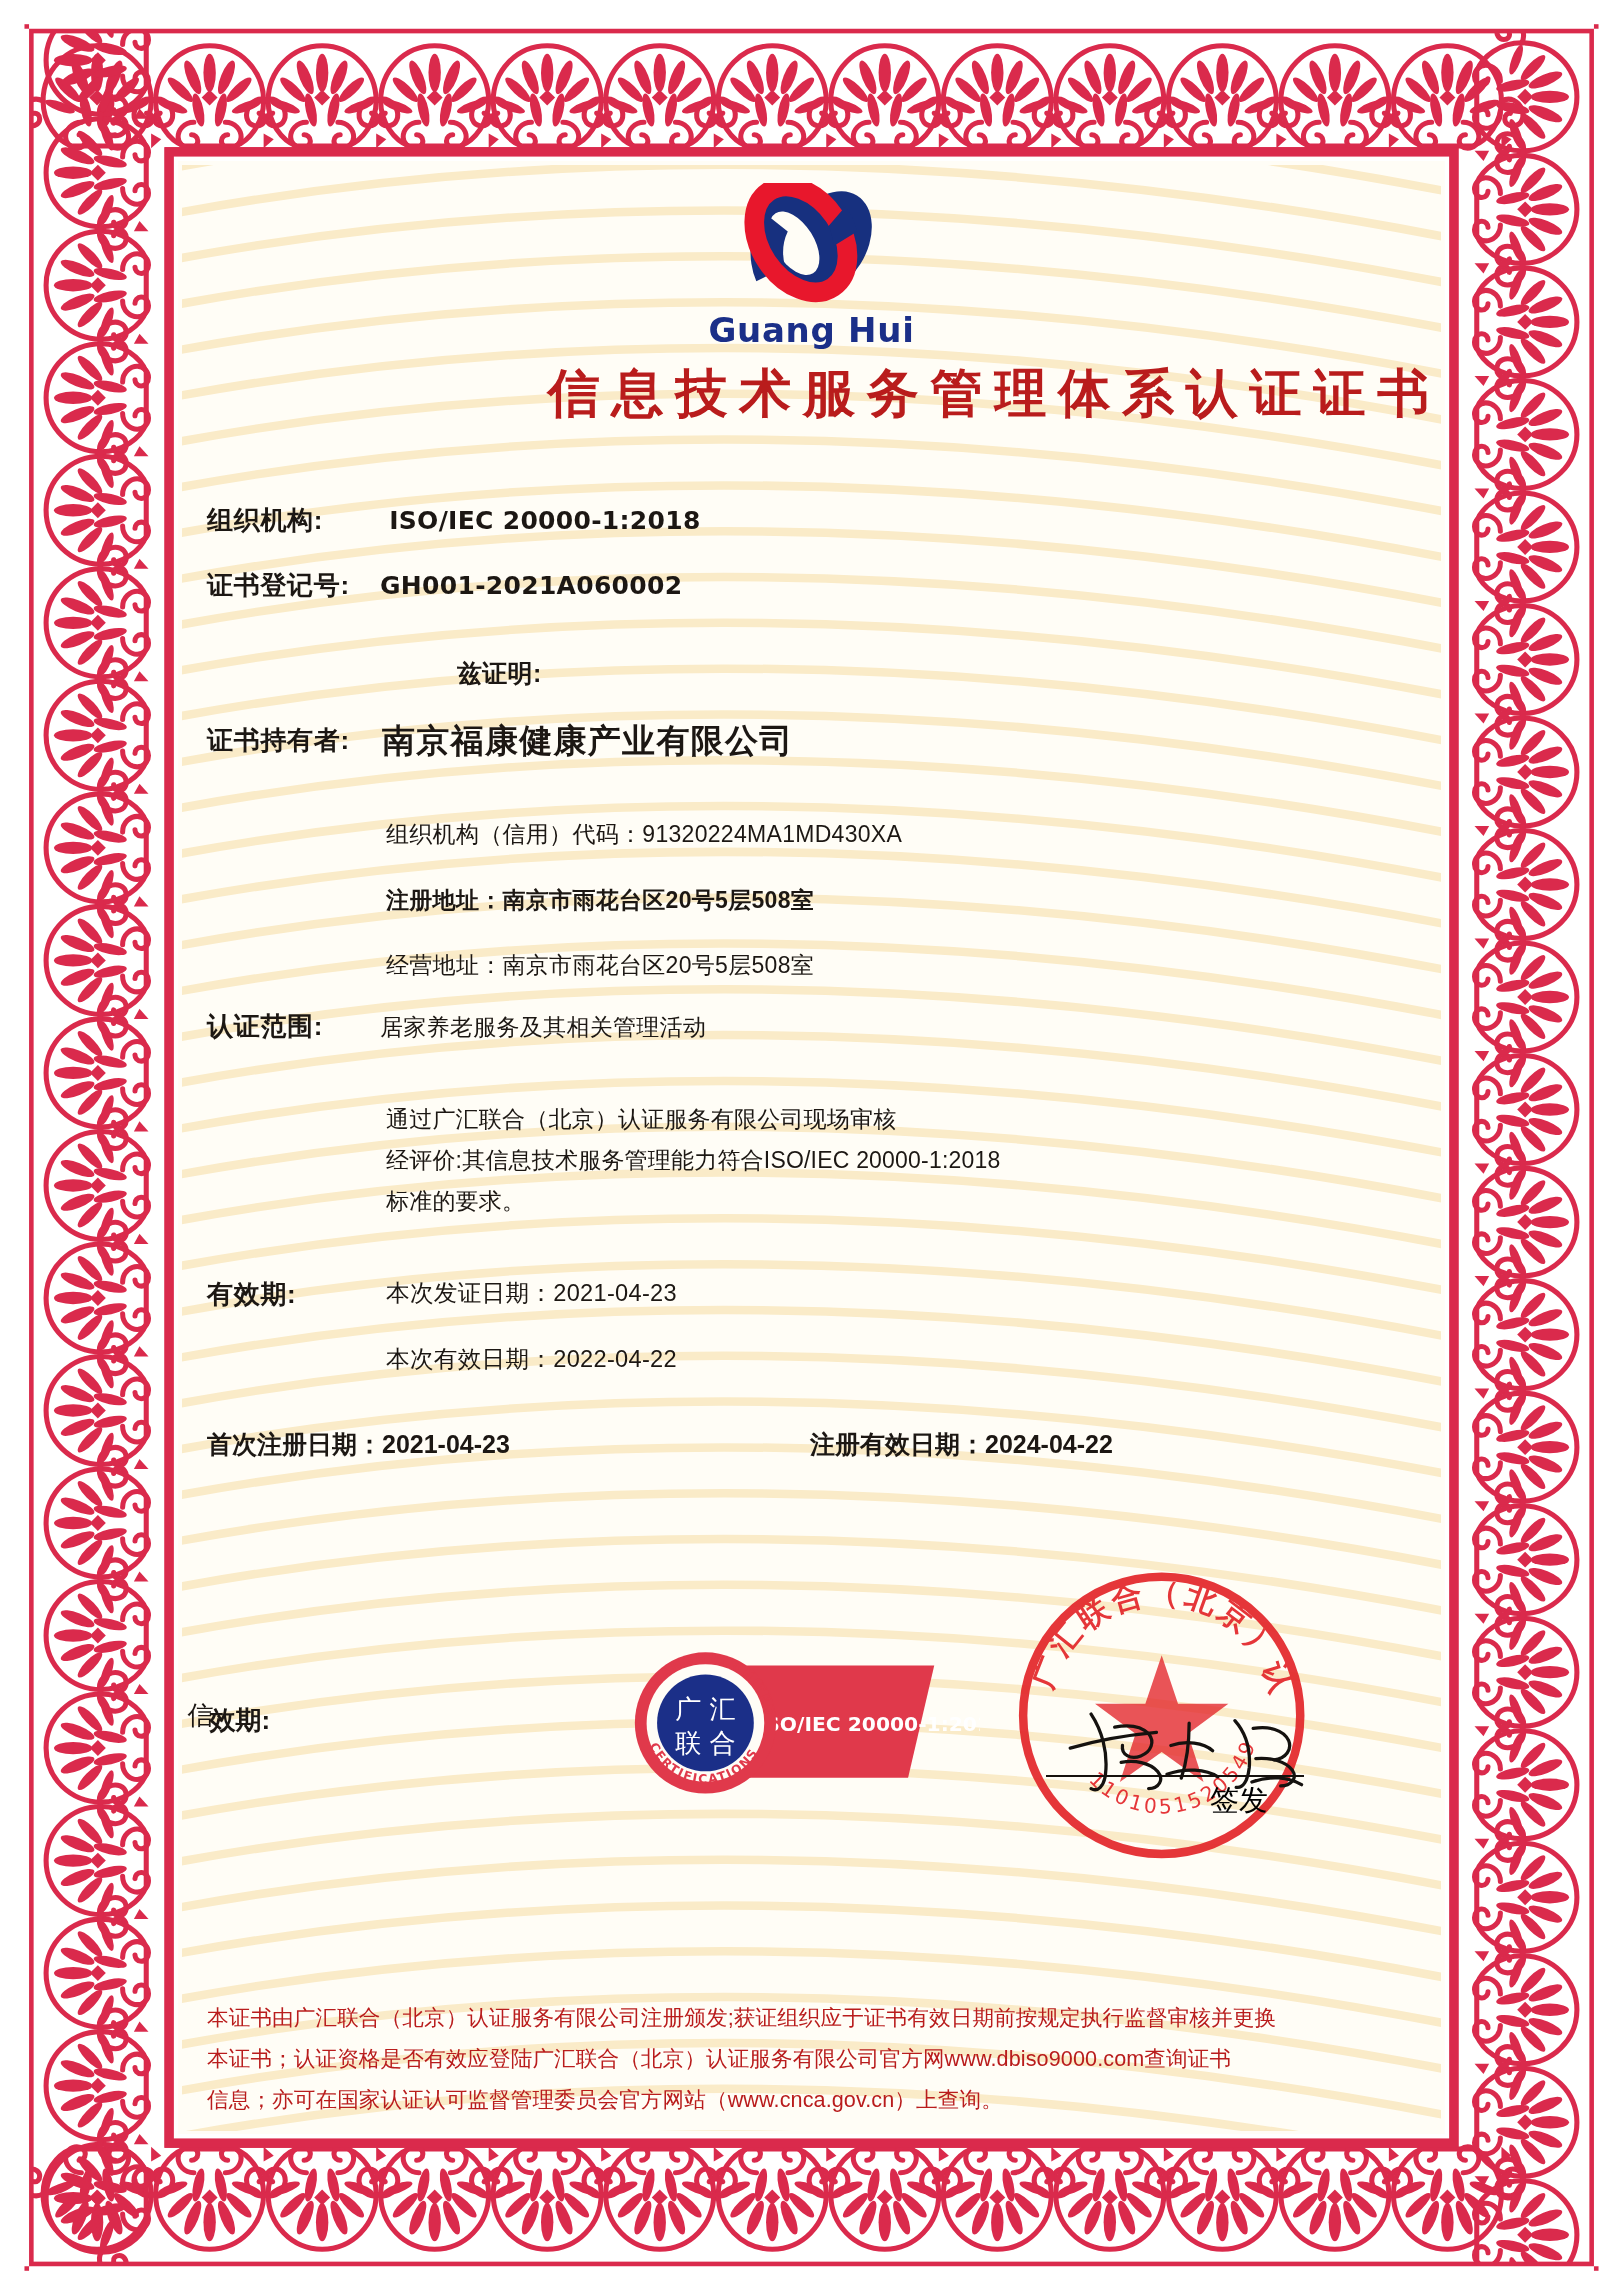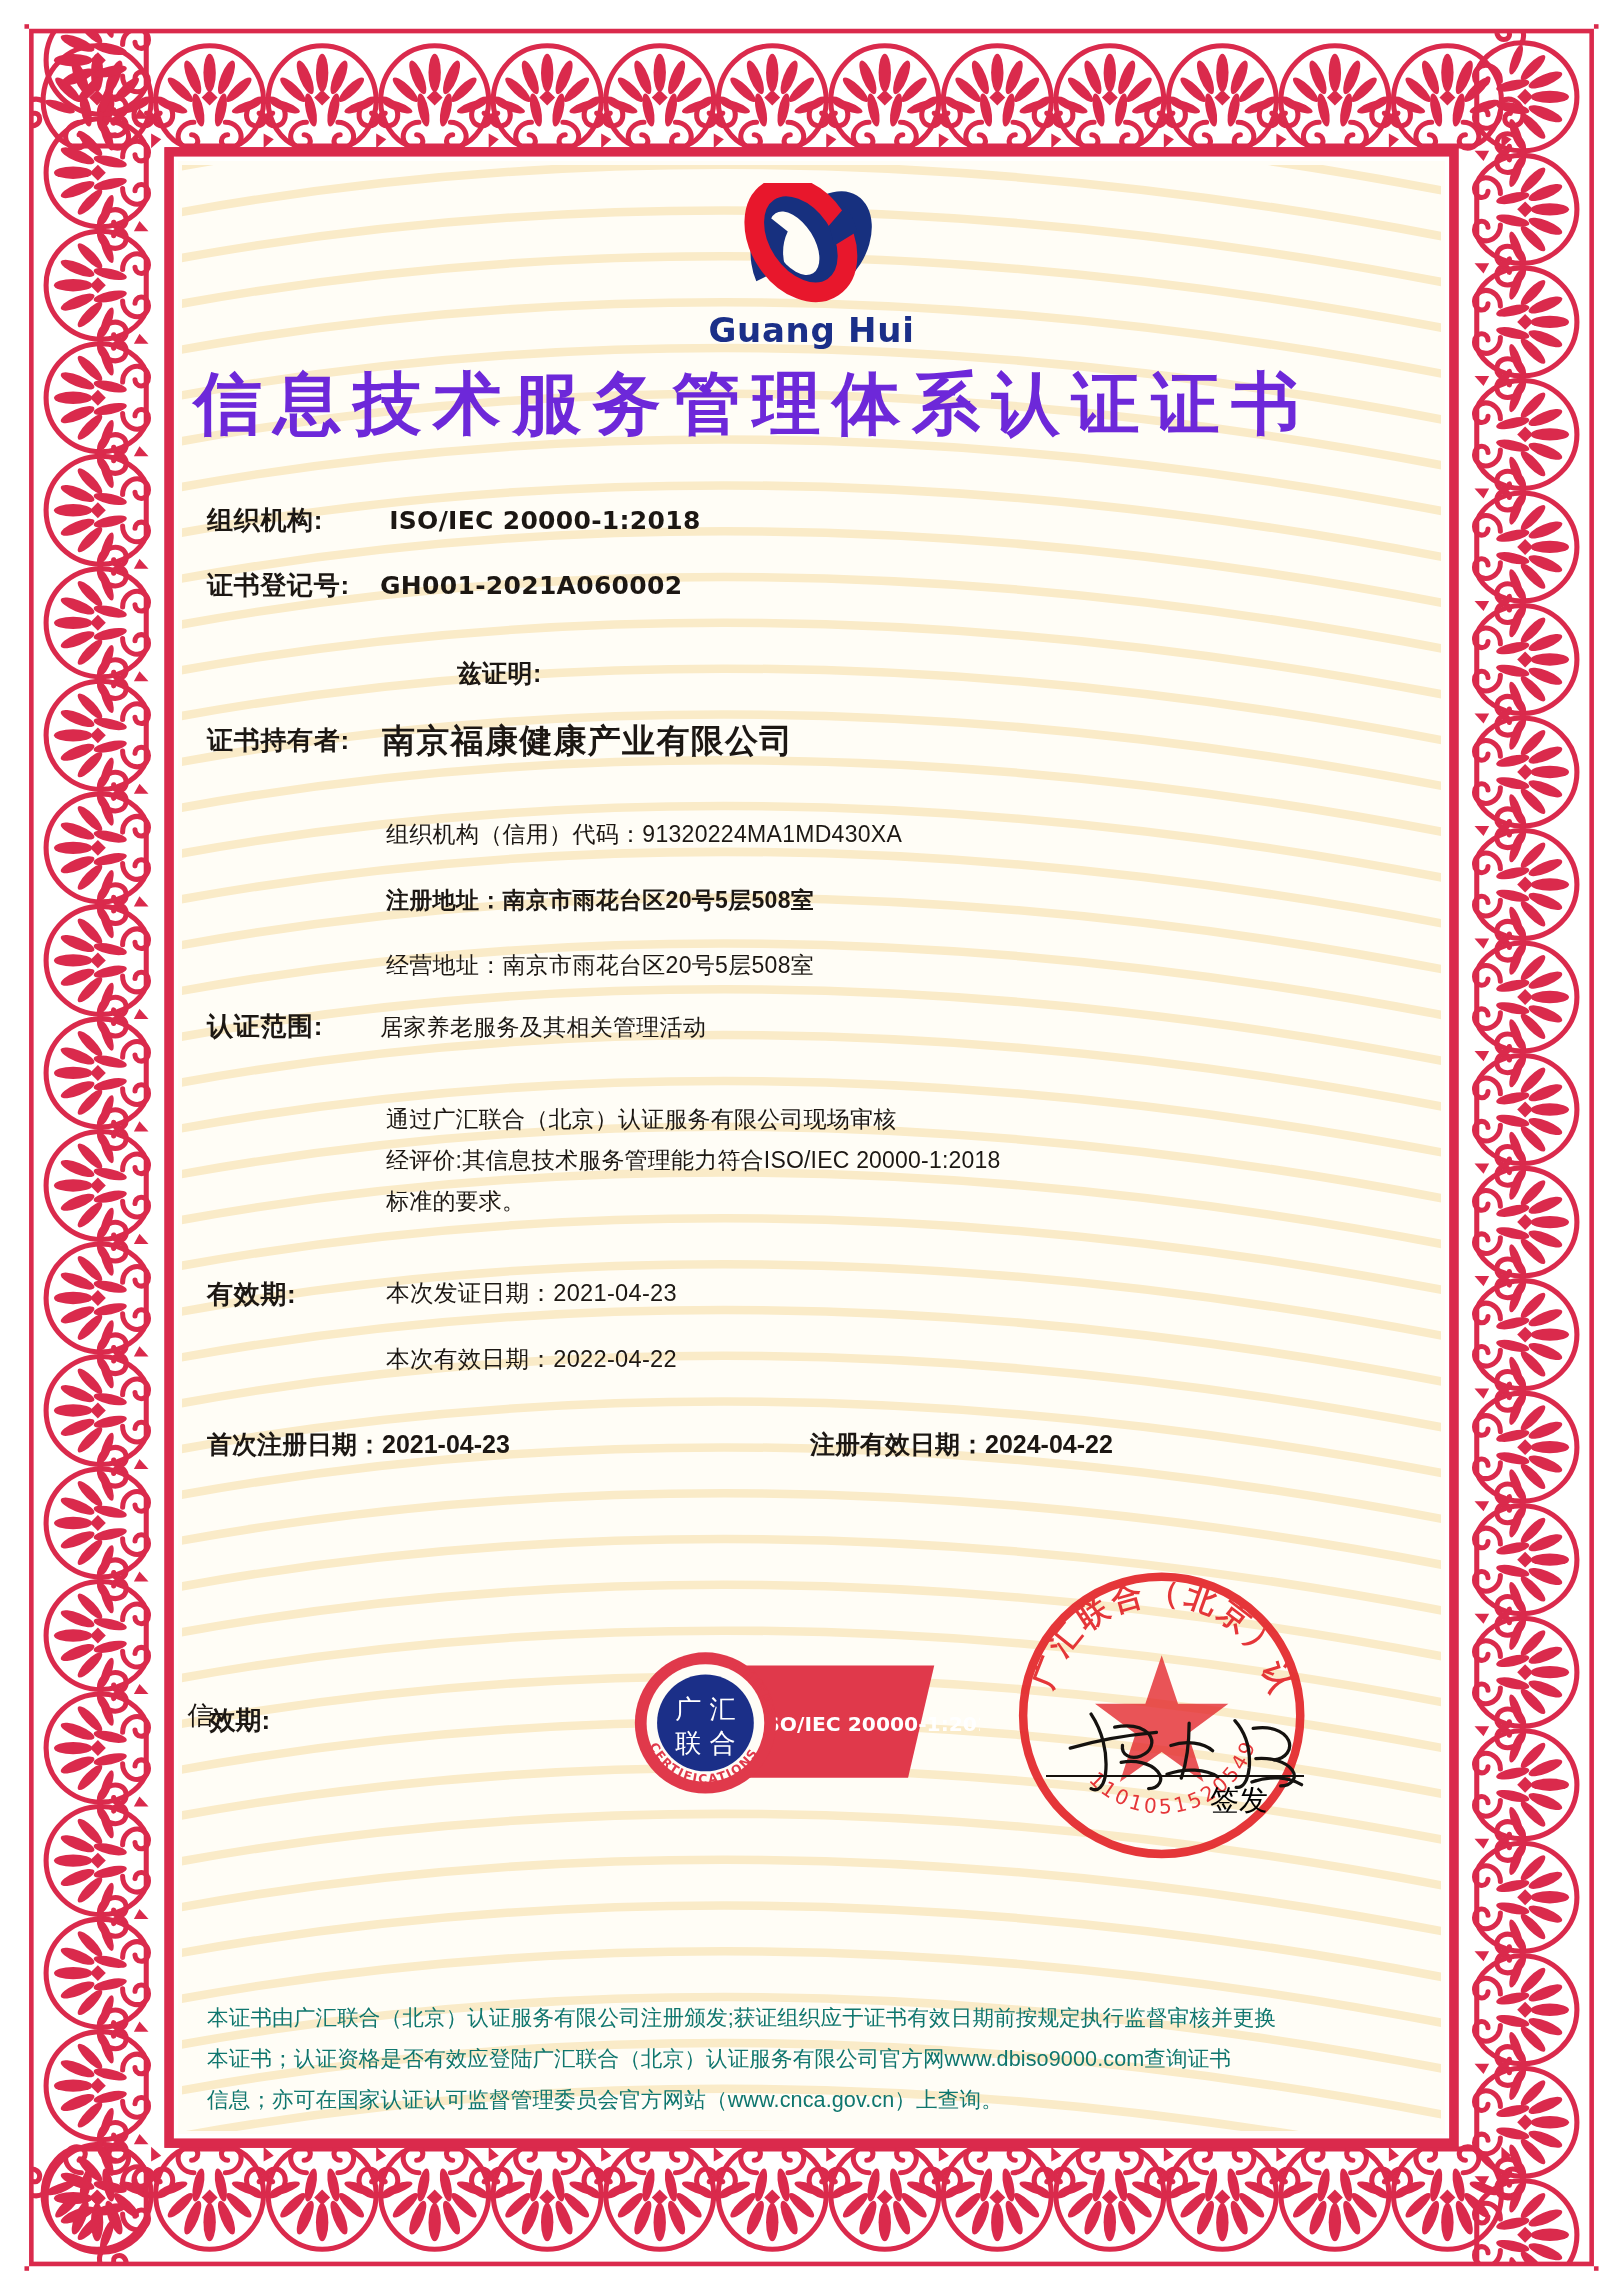--- a/index.html
+++ b/index.html
@@ -68,25 +68,25 @@
     color: #1b2f88;
     letter-spacing: 0.7px;
     font-family: "DejaVu Sans", sans-serif;
   }
 
   
   .cert-title {
     position: absolute;
     left: 0; right: 0;
     top: 194px;
-    text-align: left;
-    font-size: 68px;
+    text-align: right;
+    font-size: 52px;
     font-weight: bold;
     letter-spacing: 11.8px;
-    color: #6d28d9;
+    color: #b91c1c;
     text-indent: 11.8px;
     font-family: "DejaVu Sans", sans-serif;
   }
 
   
   .field {
     position: absolute;
     display: flex;
     align-items: baseline;
   }
@@ -188,21 +188,21 @@
   }
 
   
   .footer-text {
     position: absolute;
     left: 25px;
     top: 1832px;
     width: 1211px;
     font-size: 21.6px;
     line-height: 41px;
-    color: #0f766e;
+    color: #b91c1c;
     letter-spacing: 0.1px;
   }
   .footer-addr {
     position: absolute;
     left: 0; right: 0;
     top: 1963px;
     text-align: center;
     font-size: 21.6px;
     color: #1c1713;
   }

